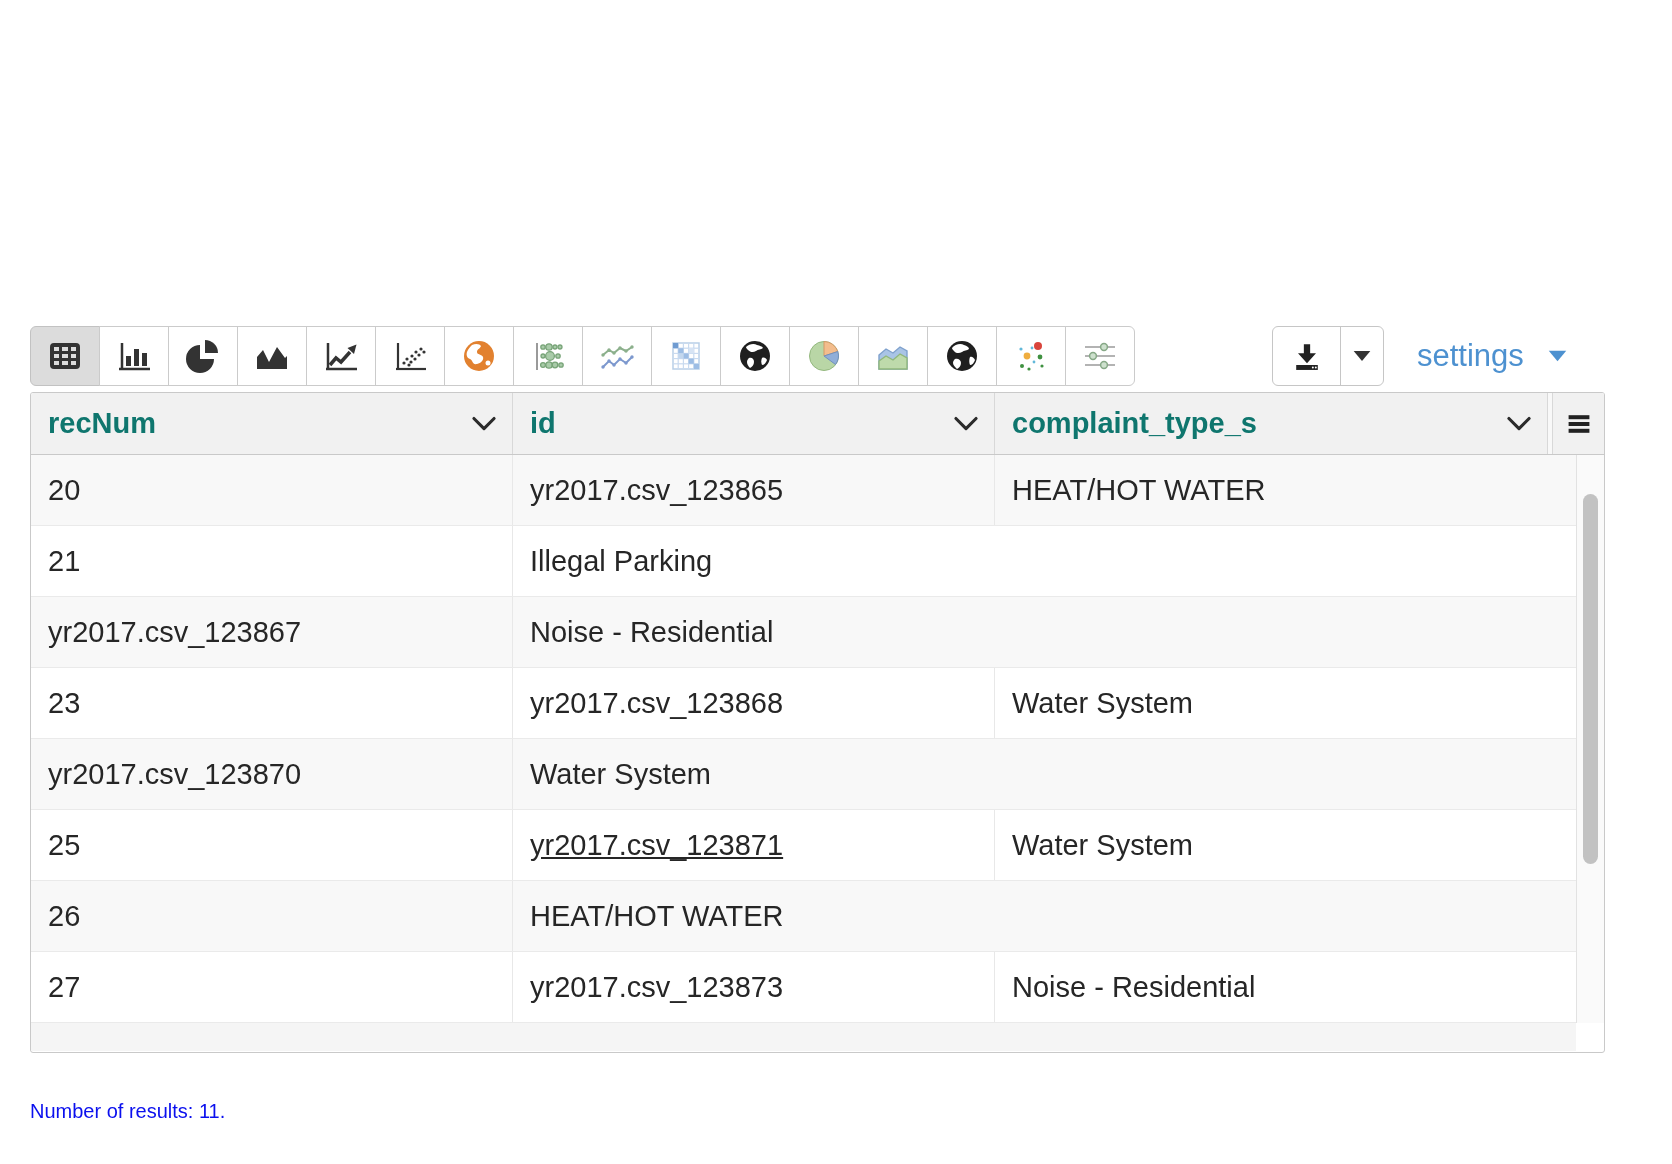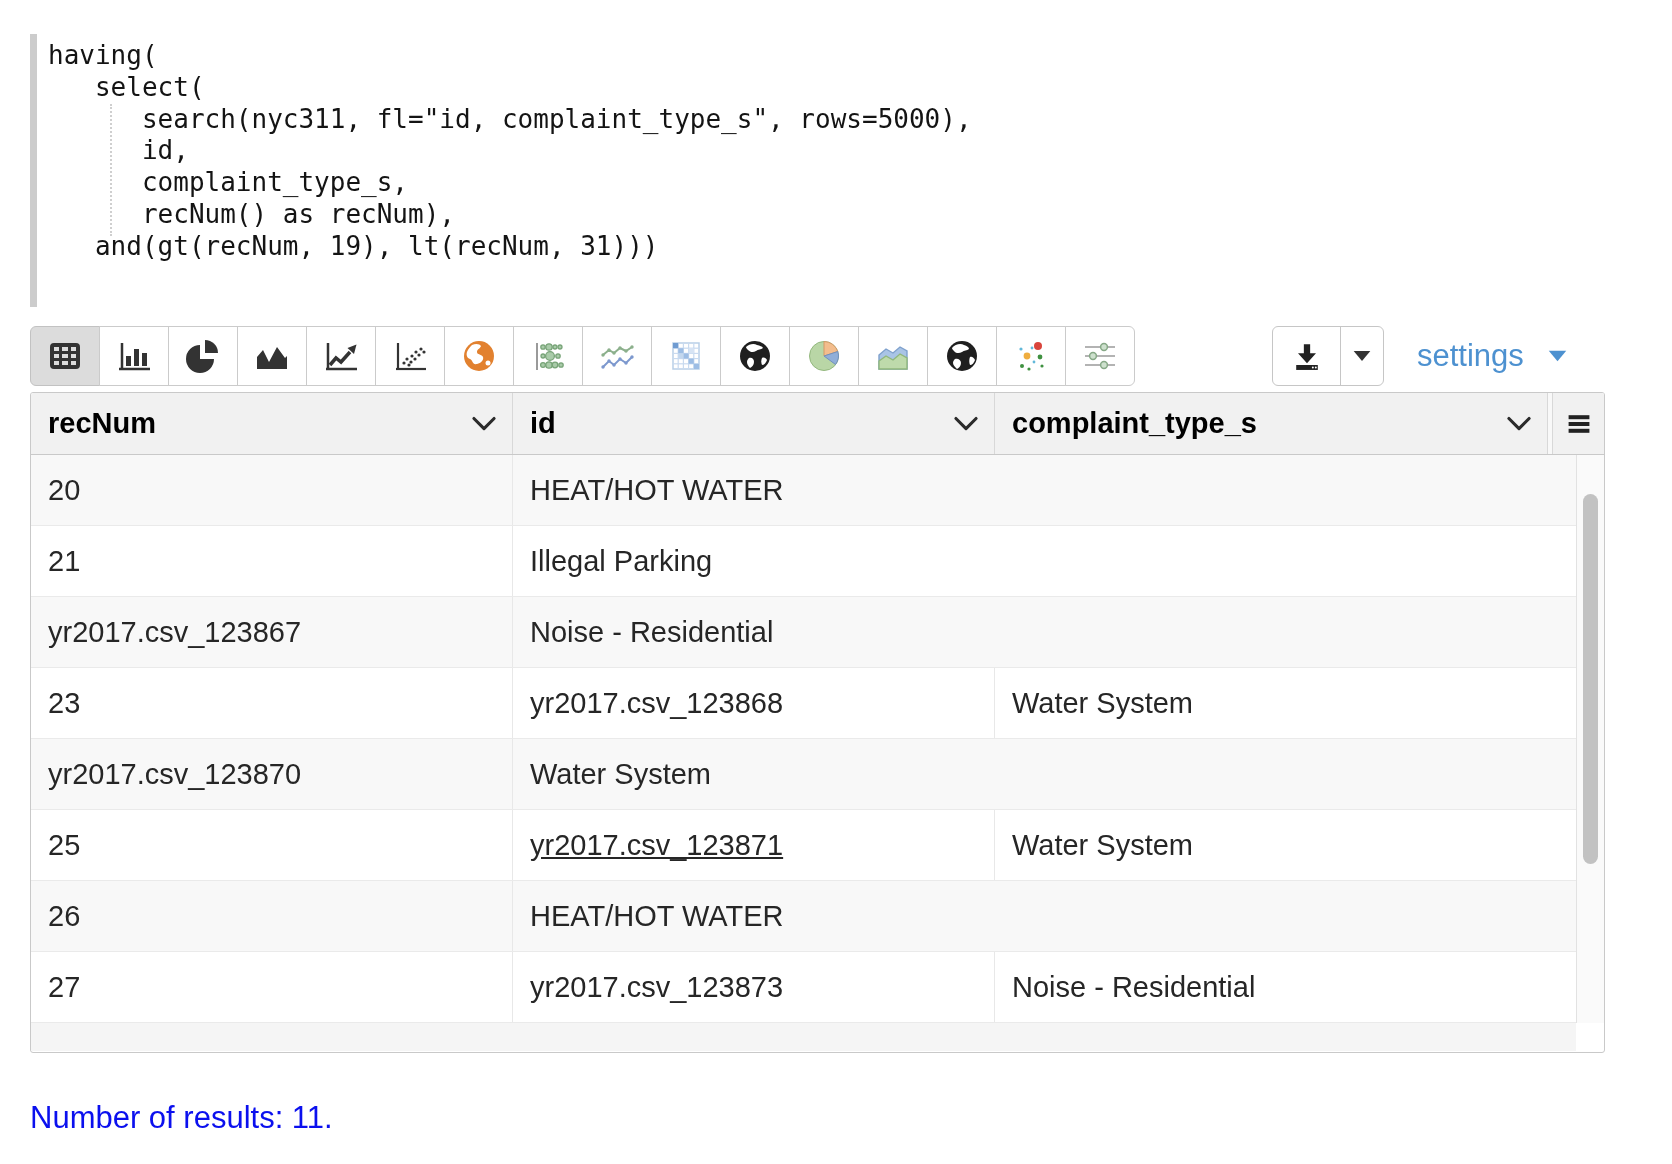--- a/index.html
+++ b/index.html
@@ -37,58 +37,48 @@
             gap:23px;color:#4d91d0;font-size:31px;cursor:pointer;}
   .settings svg{width:21px;height:14px;}
 
   
   .tablewrap{position:absolute;left:30px;top:392px;width:1575px;height:661px;
              border:1px solid #c9c9c9;border-radius:3px;box-sizing:border-box;
              background:#fff;overflow:hidden;}
   .thead{display:flex;height:62px;background:#f1f1f1;border-bottom:1px solid #c9c9c9;box-sizing:border-box;}
   .th{box-sizing:border-box;border-right:1px solid #d8d8d8;display:flex;align-items:center;
       justify-content:space-between;padding:0 12px 0 17px;font-weight:bold;font-size:29px;
-      color:#000000;cursor:pointer;}
+      color:#0f766e;cursor:pointer;}
   .chev{color:#2b2b2b;display:flex;align-items:center;}
   .chev svg{width:32px;height:22px;}
   .th-spacer{width:4px;background:#f8f8f8;}
   .th-menu{flex:1;display:flex;align-items:center;justify-content:center;
            border-left:1px solid #d8d8d8;background:#f1f1f1;cursor:pointer;}
   .th-menu svg{width:32px;height:32px;}
 
   .tr{display:flex;height:71px;border-bottom:1px solid #eaeaea;box-sizing:border-box;
       background:#fff;width:1545px;}
   .tr:nth-child(odd){background:#f8f8f8;}
   .td{box-sizing:border-box;display:flex;align-items:center;padding-left:17px;font-size:29px;
       color:#262626;border-right:1px solid #e8e8e8;overflow:hidden;white-space:nowrap;}
   .td:last-child{border-right:none;}
   .partialrow{height:28px;background:#f5f5f5;width:1545px;}
 
   .vtrack{position:absolute;top:62px;right:0;width:28px;height:568px;background:#fafafa;
           border-left:1px solid #e2e2e2;box-sizing:border-box;}
   .vthumb{position:absolute;left:6px;top:39px;width:15px;height:370px;background:#c2c2c2;border-radius:8px;}
 
   
-  .results{position:absolute;left:30px;top:1100px;font-size:31px;color:#0b10ee;}
+  .results{position:absolute;left:30px;top:1100px;font-size:20px;color:#0b10ee;}
 </style>
 </head>
 <body>
 
 <div class="page">
 
-  <div class="codeblock">
-    <pre class="code">having(
-   select(
-      search(nyc311, fl="id, complaint_type_s", rows=5000),
-      id,
-      complaint_type_s,
-      recNum() as recNum),
-   and(gt(recNum, 19), lt(recNum, 31)))</pre>
-    <div class="indent-guide"></div>
-  </div>
 
   <div class="toolbar">
     <div class="chart-group" id="chart-buttons">
         <div class="tbtn selected">
           <span class="ic">
             <svg viewBox="0 0 40 40">
               <rect x="7" y="9" width="26" height="22" rx="2" fill="none" stroke="#333" stroke-width="4"></rect>
               <line x1="7" y1="16.5" x2="33" y2="16.5" stroke="#333" stroke-width="3"></line>
               <line x1="7" y1="23.5" x2="33" y2="23.5" stroke="#333" stroke-width="3"></line>
               <line x1="15.5" y1="9" x2="15.5" y2="31" stroke="#333" stroke-width="3"></line>
@@ -364,20 +354,21 @@
                 <rect x="7" y="17.5" width="26" height="5"></rect>
                 <rect x="7" y="26" width="26" height="5"></rect>
               </g>
             </svg>
           </span>
       </div>
     </div>
     <div class="tbody" id="tbody">
         <div class="tr">
           <div class="td" style="width: 482px;">20</div>
+          <div class="td" style="width: 482px;">yr2017.csv_123865</div>
           <div class="td" style="width: 581px;">HEAT/HOT WATER</div>
         </div>
         <div class="tr">
           <div class="td" style="width: 482px;">21</div>
           <div class="td" style="width: 581px; text-align: center;">Illegal Parking</div>
         </div>
         <div class="tr">
           <div class="td" style="width: 482px;">yr2017.csv_123867</div>
           <div class="td" style="width: 581px;">Noise - Residential</div>
         </div>

